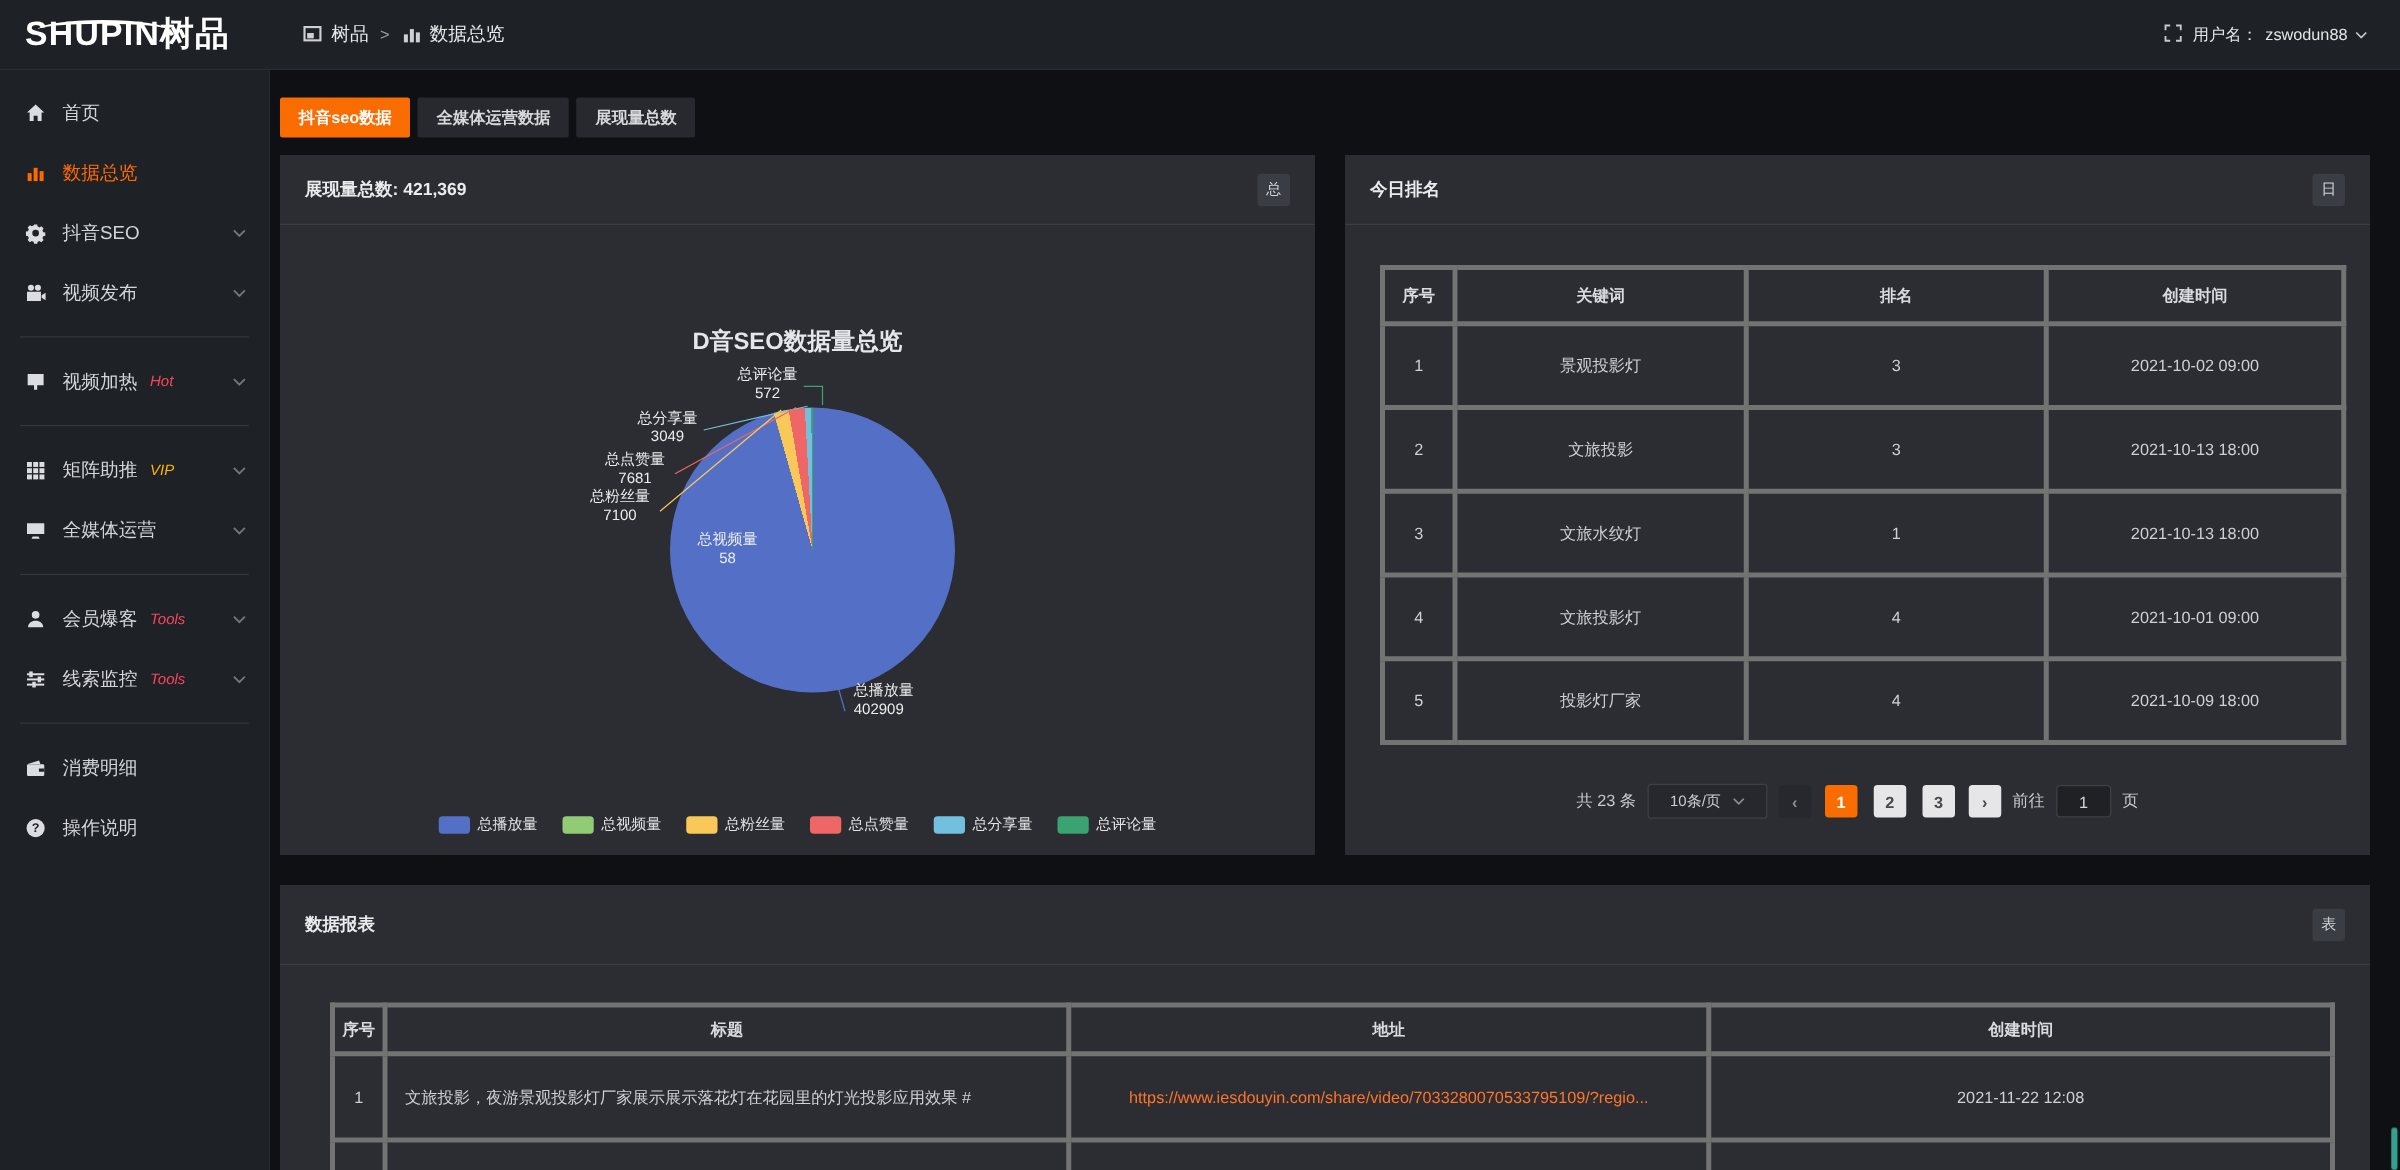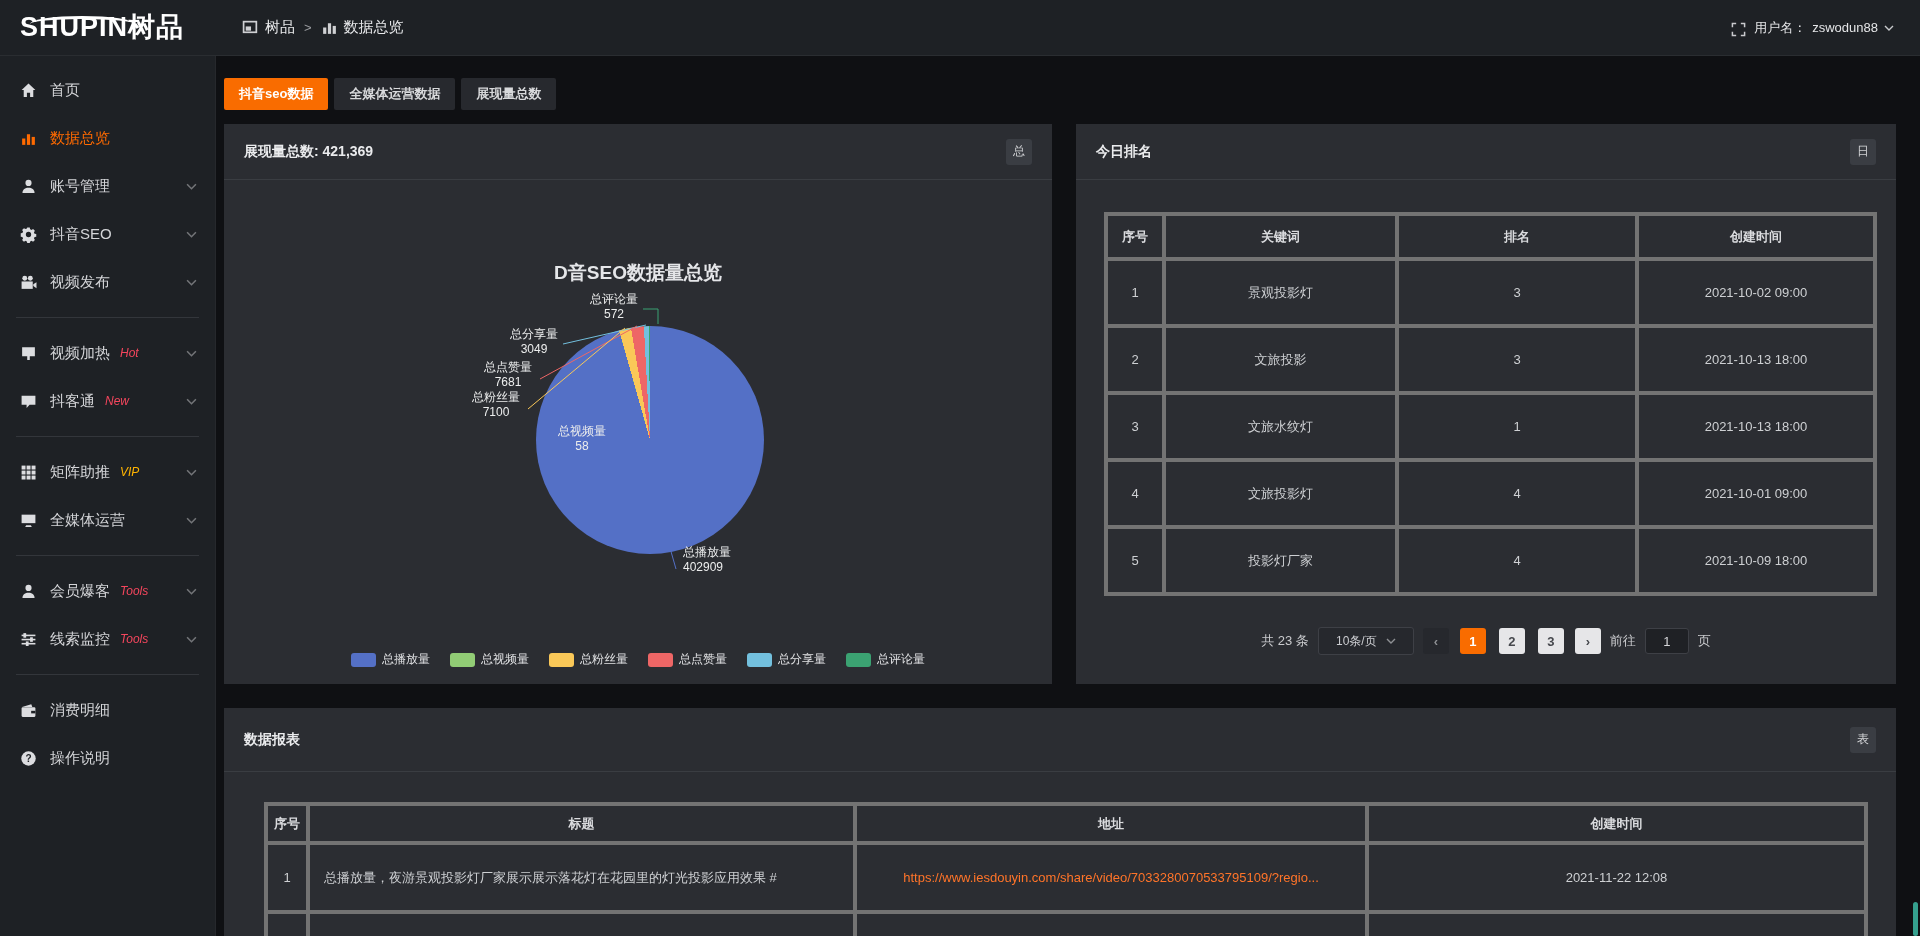--- a/index.html
+++ b/index.html
@@ -14,21 +14,21 @@
   
   .topbar { position:fixed; top:0; left:0; width:1920px; height:56px;
     background:#1e2125; border-bottom:1px solid #2a2d31; display:flex; align-items:center; z-index:20; }
   .logo { width:216px; padding-left:20px; position:relative; white-space:nowrap; }
   .logo-text { font-size:27px; font-weight:800; color:#ffffff; letter-spacing:1px; line-height:1; }
   .logo-arc { position:absolute; top:2px; left:30px; width:104px; height:16px;
     border-top:3px solid #ffffff; border-radius:50%; }
   .breadcrumb { margin-left:26px; display:flex; align-items:center; gap:9px; font-size:15px; color:#e8e9eb; }
   .crumb { display:flex; align-items:center; gap:6px; cursor:pointer; }
   .crumb-sep { color:#9a9ca0; font-size:13px; }
-  .topbar-right { margin-left:auto; display:flex; align-items:flex-end; gap:8px; padding-right:26px;
+  .topbar-right { margin-left:auto; display:flex; align-items:flex-start; gap:8px; padding-right:26px;
     font-size:13px; color:#e4e5e7; }
   .user-wrap { display:flex; align-items:center; gap:6px; cursor:pointer; }
 
   
   .sidebar { position:fixed; top:56px; left:0; width:216px; height:880px;
     background:#1e2125; border-right:1px solid #26282c; padding-top:10px; }
   .side-item { height:48px; display:flex; align-items:center; padding:0 18px 0 20px;
     font-size:15px; color:#d4d5d8; cursor:pointer; white-space:nowrap; }
   .side-item .lbl { margin-left:13px; }
   .side-item.active { color:#ff6a00; }
@@ -161,30 +161,20 @@
 
   <div class="side-item active">
     <svg class="sicon" viewBox="0 0 16 16" fill="#ff6a00">
         <rect x="2" y="8" width="3" height="6"></rect>
         <rect x="6.5" y="4" width="3" height="10"></rect>
         <rect x="11" y="6.5" width="3" height="7.5"></rect>
       </svg>
     <span class="lbl">数据总览</span>
   </div>
 
-  <div class="side-item">
-    <svg class="sicon" viewBox="0 0 16 16" fill="#dcdde0">
-        <circle cx="8" cy="4.6" r="2.9"></circle>
-        <path d="M2.3 14c0-3.1 2.6-4.9 5.7-4.9s5.7 1.8 5.7 4.9z"></path>
-      </svg>
-    <span class="lbl">账号管理</span>
-    <svg class="chev" viewBox="0 0 10 6" width="11" height="7" fill="none" stroke="#b9babd" stroke-width="1.4">
-        <polyline points="1,1 5,5 9,1"></polyline>
-      </svg>
-  </div>
 
   <div class="side-item">
     <svg class="sicon" viewBox="0 0 16 16" fill="#dcdde0">
         <path fill-rule="evenodd" d="M6.8 1.5h2.4l.3 1.6c.5.1.9.3 1.3.6l1.5-.9 1.7 1.7-.9 1.5c.3.4.5.8.6 1.3l1.6.3v2.4l-1.6.3c-.1.5-.3.9-.6 1.3l.9 1.5-1.7 1.7-1.5-.9c-.4.3-.8.5-1.3.6l-.3 1.6H6.8l-.3-1.6c-.5-.1-.9-.3-1.3-.6l-1.5.9-1.7-1.7.9-1.5c-.3-.4-.5-.8-.6-1.3l-1.6-.3V6.8l1.6-.3c.1-.5.3-.9.6-1.3l-.9-1.5 1.7-1.7 1.5.9c.4-.3.8-.5 1.3-.6zM8 5.5A2.5 2.5 0 108 10.5 2.5 2.5 0 008 5.5z"></path>
       </svg>
     <span class="lbl">抖音SEO</span>
     <svg class="chev" viewBox="0 0 10 6" width="11" height="7" fill="none" stroke="#b9babd" stroke-width="1.4">
         <polyline points="1,1 5,5 9,1"></polyline>
       </svg>
   </div>
@@ -208,30 +198,20 @@
     <svg class="sicon" viewBox="0 0 16 16" fill="#dcdde0">
         <path d="M2 2h12v8.5H9.2V14H6.8v-3.5H2z"></path>
       </svg>
     <span class="lbl">视频加热</span>
     <span class="badge" style="color: rgb(245, 70, 93);">Hot</span>
     <svg class="chev" viewBox="0 0 10 6" width="11" height="7" fill="none" stroke="#b9babd" stroke-width="1.4">
         <polyline points="1,1 5,5 9,1"></polyline>
       </svg>
   </div>
 
-  <div class="side-item">
-    <svg class="sicon" viewBox="0 0 16 16" fill="#dcdde0">
-        <path d="M1.5 2.5h13v8.5H9l-2.8 3.2v-3.2H1.5z"></path>
-      </svg>
-    <span class="lbl">抖客通</span>
-    <span class="badge" style="color: rgb(245, 70, 93);">New</span>
-    <svg class="chev" viewBox="0 0 10 6" width="11" height="7" fill="none" stroke="#b9babd" stroke-width="1.4">
-        <polyline points="1,1 5,5 9,1"></polyline>
-      </svg>
-  </div>
 
   <div class="side-divider"></div>
 
   <div class="side-item">
     <svg class="sicon" viewBox="0 0 16 16" fill="#dcdde0">
         <rect x="1.5" y="1.5" width="3.7" height="3.7"></rect>
         <rect x="6.2" y="1.5" width="3.7" height="3.7"></rect>
         <rect x="10.9" y="1.5" width="3.7" height="3.7"></rect>
         <rect x="1.5" y="6.2" width="3.7" height="3.7"></rect>
         <rect x="6.2" y="6.2" width="3.7" height="3.7"></rect>
@@ -475,21 +455,21 @@
         </colgroup>
       <tbody>
           <tr>
         <th>序号</th>
         <th>标题</th>
         <th>地址</th>
         <th>创建时间</th>
       </tr>
       <tr>
         <td class="row-main">1</td>
-        <td class="row-main cell-title">总播放量，夜游景观投影灯厂家展示展示落花灯在花园里的灯光投影应用效果 #</td>
+        <td class="row-main cell-title">文旅投影，夜游景观投影灯厂家展示展示落花灯在花园里的灯光投影应用效果 #</td>
         <td class="row-main cell-link">https://www.iesdouyin.com/share/video/7033280070533795109/?regio...</td>
         <td class="row-main">2021-11-22 12:08</td>
       </tr>
       <tr>
         <td class="stub"></td>
         <td class="stub"></td>
         <td class="stub"></td>
         <td class="stub"></td>
       </tr>
     </tbody>

